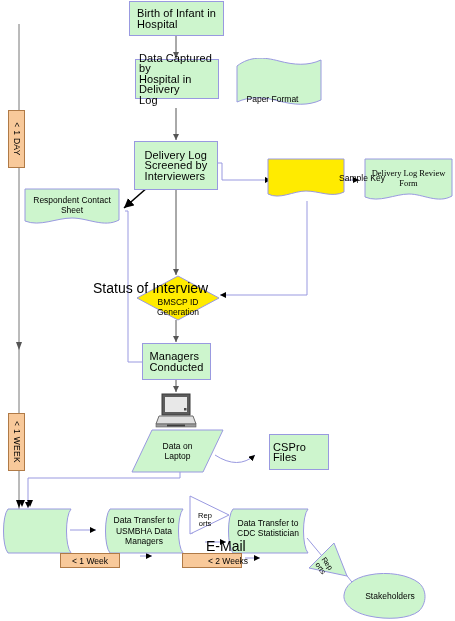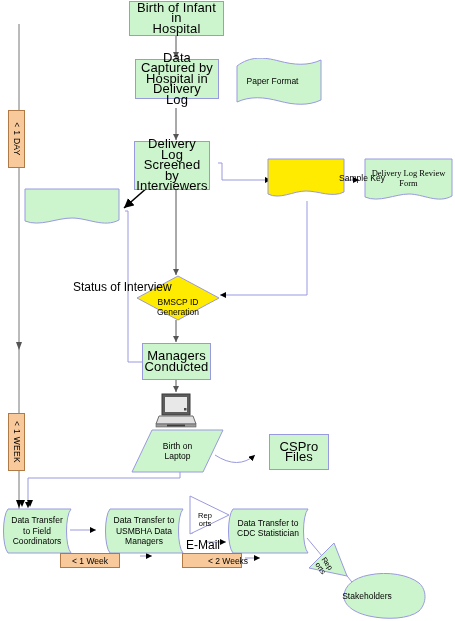--- a/index.html
+++ b/index.html
@@ -14,23 +14,23 @@
     background:#ffffff;
     overflow:hidden;
   }
   
   .node{
     position:absolute;
     box-sizing:border-box;
     display:flex;
     align-items:center;
     justify-content:center;
-    text-align:center;
+    text-align:left;
     color:#000000;
-    font-size:13px;
+    font-size:11px;
     line-height:10.5px;
     letter-spacing:0.1px;
     z-index:3;
   }
   .node .lbl{
     position:relative;
     z-index:4;
     padding:0 3px;
     white-space:pre-line;
   }
@@ -91,24 +91,25 @@
     align-items:center;
     justify-content:center;
     font-size:8.5px;
     color:#000;
     z-index:6;
     white-space:nowrap;
   }
   
   .freetext{
     position:absolute;
-    font-size:12px;
+    font-size:14px;
     color:#000;
     white-space:nowrap;
     z-index:6;
+    margin-left:20px;
   }
   .rot-lbl{
     position:absolute;
     z-index:7;
     font-size:7.5px;
     line-height:8.5px;
     color:#000;
     text-align:center;
     white-space:pre-line;
   }
@@ -193,25 +194,25 @@
     <span class="lbl">Data Captured by
 Hospital in Delivery
 Log</span>
   </div>
 
   <div class="shapewrap" style="left:236px;top:58px;width:86px;height:50px;">
     <svg viewBox="0 0 86 50" width="86" height="50">
       <path d="M1,8 C14,-2 28,-1 43,3 C58,7 72,8 85,2 L85,42 C72,48 58,47 43,43 C28,39 14,38 1,44 Z" fill="#cdf5cd" stroke="#9999e0" stroke-width="1"></path>
     </svg>
   </div>
-  <div class="overlabel" style="left:236px;top:56px;width:73px;height:50px;">
+  <div class="overlabel" style="left:236px;top:74px;width:73px;height:50px;">
     <span>Paper Format</span>
   </div>
 
-  <div class="node rect" style="left:134px;top:141px;width:76px;height:49px;">
+  <div class="node rect" style="left:134px;top:141px;width:84px;height:49px;">
     <span class="lbl">Delivery Log
 Screened by
 Interviewers</span>
   </div>
 
   <div class="shapewrap" style="left:267px;top:158px;width:78px;height:44px;">
     <svg viewBox="0 0 78 44" width="78" height="44">
       <path d="M1,1 L77,1 L77,34 C65,40 52,33 39,33 C26,33 13,42 1,36 Z" fill="#ffeb00" stroke="#9999e0" stroke-width="1"></path>
     </svg>
   </div>
@@ -226,20 +227,24 @@
   </div>
   <div class="overlabel" style="left:364px;top:158px;width:89px;height:40px;font-family:Liberation Serif, serif;">
     <span>Delivery Log Review
 Form</span>
   </div>
 
   <div class="shapewrap" style="left:24px;top:188px;width:96px;height:42px;">
     <svg viewBox="0 0 96 42" width="96" height="42">
       <path d="M1,1 L95,1 L95,32 C80,40 64,30 48,30 C32,30 16,39 1,33 Z" fill="#cdf5cd" stroke="#9999e0" stroke-width="1"></path>
     </svg>
+  </div>
+  <div class="overlabel" style="left:24px;top:188px;width:96px;height:34px;">
+    <span>Respondent Contact
+Sheet</span>
   </div>
 
   <div class="freetext" style="left:73px;top:280px;">
     <span>Status of Interview</span>
   </div>
 
   <div class="shapewrap" style="left:136px;top:275px;width:84px;height:46px;">
     <svg viewBox="0 0 84 46" width="84" height="46">
       <path d="M42,1 L83,23 L42,45 L1,23 Z" fill="#ffeb00" stroke="#9999e0" stroke-width="1"></path>
     </svg>
@@ -264,37 +269,32 @@
       <rect x="12" y="31.6" width="18" height="1.8" fill="#3d3d3d"></rect>
     </svg>
   </div>
 
   <div class="shapewrap" style="left:131px;top:429px;width:93px;height:44px;">
     <svg viewBox="0 0 93 44" width="93" height="44">
       <path d="M21,1 L92,1 L72,43 L1,43 Z" fill="#cdf5cd" stroke="#9999e0" stroke-width="1"></path>
     </svg>
   </div>
   <div class="overlabel" style="left:131px;top:429px;width:93px;height:44px;">
-    <span>Birth on
+    <span>Data on
 Laptop</span>
   </div>
 
   <div class="node rect" style="left:269px;top:434px;width:60px;height:36px;">
     <span class="lbl">CSPro Files</span>
   </div>
 
   <div class="shapewrap" style="left:2px;top:508px;width:70px;height:46px;">
     <svg viewBox="0 0 70 46" width="70" height="46">
       <path d="M6,1 L69,1 C63,8 63,38 69,45 L6,45 C0,38 0,8 6,1 Z" fill="#cdf5cd" stroke="#9999e0" stroke-width="1"></path>
     </svg>
-  </div>
-  <div class="overlabel" style="left:2px;top:508px;width:70px;height:46px;">
-    <span>Data Transfer
-to Field
-Coordinators</span>
   </div>
 
   <div class="shapewrap" style="left:104px;top:508px;width:80px;height:46px;">
     <svg viewBox="0 0 80 46" width="80" height="46">
       <path d="M6,1 L79,1 C73,8 73,38 79,45 L6,45 C0,38 0,8 6,1 Z" fill="#cdf5cd" stroke="#9999e0" stroke-width="1"></path>
     </svg>
   </div>
   <div class="overlabel" style="left:104px;top:508px;width:80px;height:46px;">
     <span>Data Transfer to
 USMBHA Data
@@ -333,21 +333,21 @@
   <div class="rot-lbl" style="left:315px;top:551px;width:24px;transform:rotate(55deg);transform-origin:center center;">
     <span>Rep
 orts</span>
   </div>
 
   <div class="shapewrap" style="left:343px;top:573px;width:84px;height:46px;">
     <svg viewBox="0 0 84 46" width="84" height="46">
       <path d="M26,2 C45,-2 66,2 76,10 C84,17 84,30 76,38 C66,46 44,47 26,43 C8,39 0,30 1,22 C2,13 10,5 26,2 Z" fill="#cdf5cd" stroke="#9999e0" stroke-width="1"></path>
     </svg>
   </div>
-  <div class="overlabel" style="left:325px;top:573px;width:84px;height:46px;text-align:center;">
+  <div class="overlabel" style="left:348px;top:573px;width:84px;height:46px;text-align:center;">
     <span>Stakeholders</span>
   </div>
 
   <div class="durbadge" style="left:60px;top:553px;width:60px;height:15px;">
     <span>&lt; 1 Week</span>
   </div>
   <div class="durbadge" style="left:182px;top:553px;width:60px;height:15px;padding-left:32px;">
     <span>&lt; 2 Weeks</span>
   </div>
 

